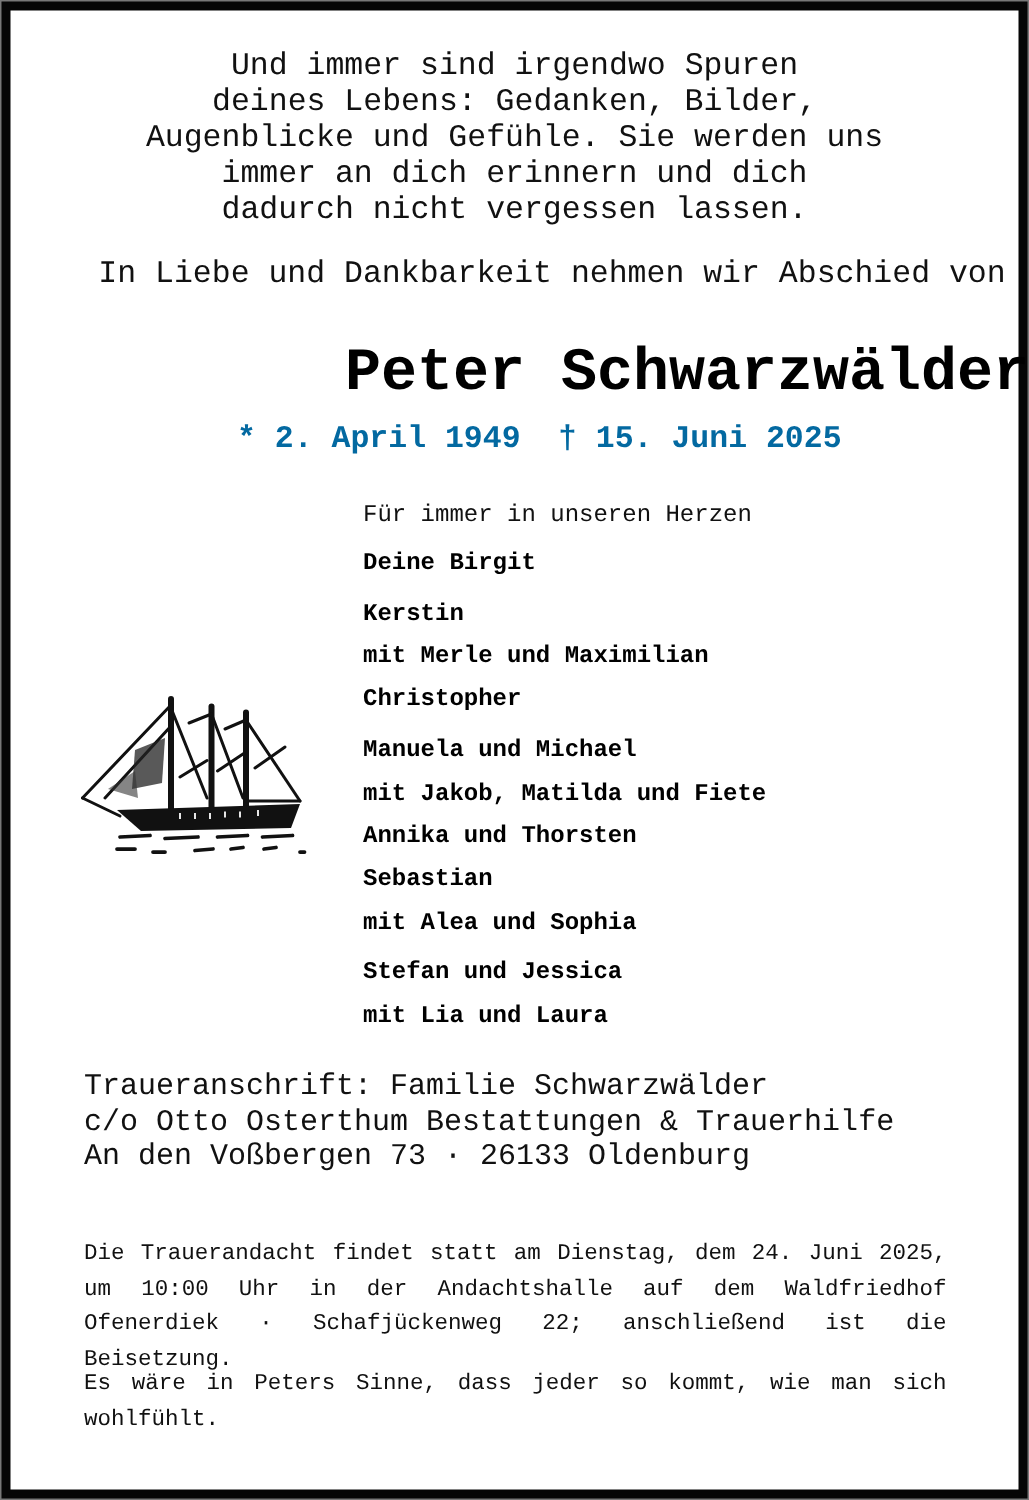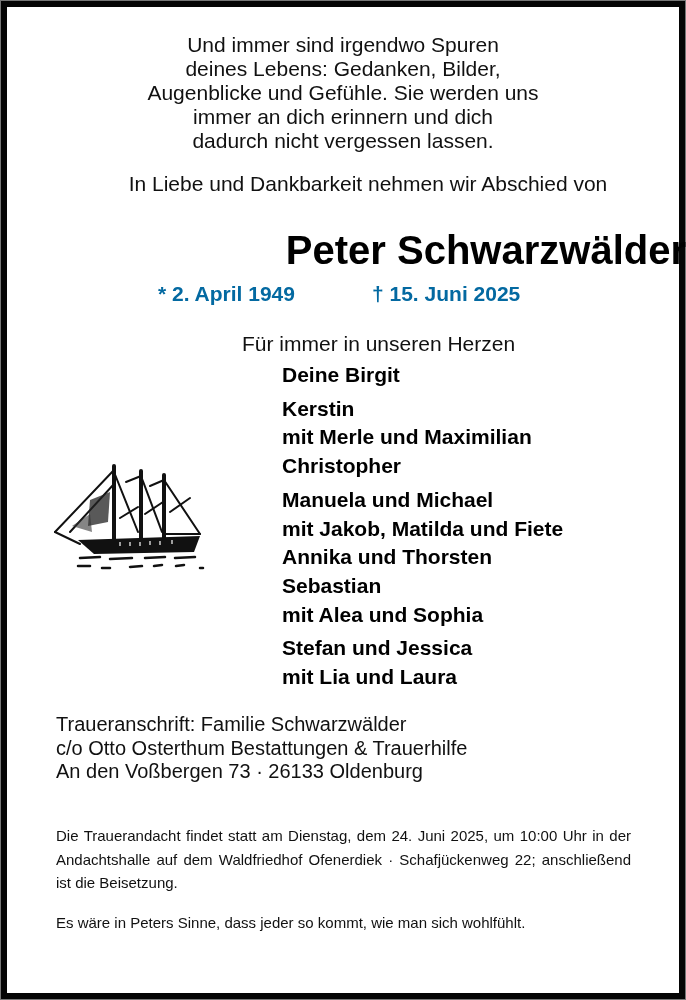--- a/index.html
+++ b/index.html
@@ -2,43 +2,43 @@
 <html><head>
 <meta charset="utf-8">
 <style>
   html, body { margin: 0; padding: 0; background: #ffffff; }
   body { width: 686px; height: 1000px; position: relative; overflow: hidden; }
   .frame {
     position: absolute; left: 0; top: 0; width: 686px; height: 1000px;
     box-sizing: border-box; border: 7px solid #050505; background: #fff;
     outline: 1px solid #777; outline-offset: -1px;
   }
-  .serif { font-family: Liberation Sans, sans-serif; color: #111; }
+  .serif { font-family: Liberation Mono, monospace; color: #111; }
   .poem {
     position: absolute; left: 0; width: 686px; top: 33px;
     text-align: center; font-size: 21px; line-height: 24px;
   }
   .intro {
     position: absolute; left: 0; width: 686px; top: 172px;
     text-align: center; font-size: 21px; line-height: 24px; padding-left: 25px;
   }
   .name {
     position: absolute; left: 0; width: 686px; top: 226px;
     text-align: right; font-size: 40px; font-weight: bold; line-height: 48px; color: #000;
   }
   .dates {
     position: absolute; top: 281px; font-size: 21px; font-weight: bold; line-height: 26px; color: #0369a1;
   }
   .date-birth { left: 158px; }
   .date-death { left: 372px; }
   .family {
-    position: absolute; left: 242px; top: 329px; font-size: 21px; line-height: 29px;
+    position: absolute; left: 242px; top: 329px; font-size: 16px; line-height: 29px;
   }
   .family .lead { font-weight: normal; margin-bottom: 3px; }
-  .family .grp { font-weight: bold; color: #000; margin-bottom: 5px; line-height: 28.7px; margin-left: 40px; }
+  .family .grp { font-weight: bold; color: #000; margin-bottom: 5px; line-height: 28.7px; }
   .ship {
     position: absolute; left: 50px; top: 462px; width: 160px; height: 115px;
   }
   .address {
     position: absolute; left: 56px; top: 713px; font-size: 20px; line-height: 23.5px;
   }
   .para {
     position: absolute; left: 56px; width: 575px; font-size: 15px; line-height: 23.5px;
     text-align: justify; text-align-last: left;
   }

